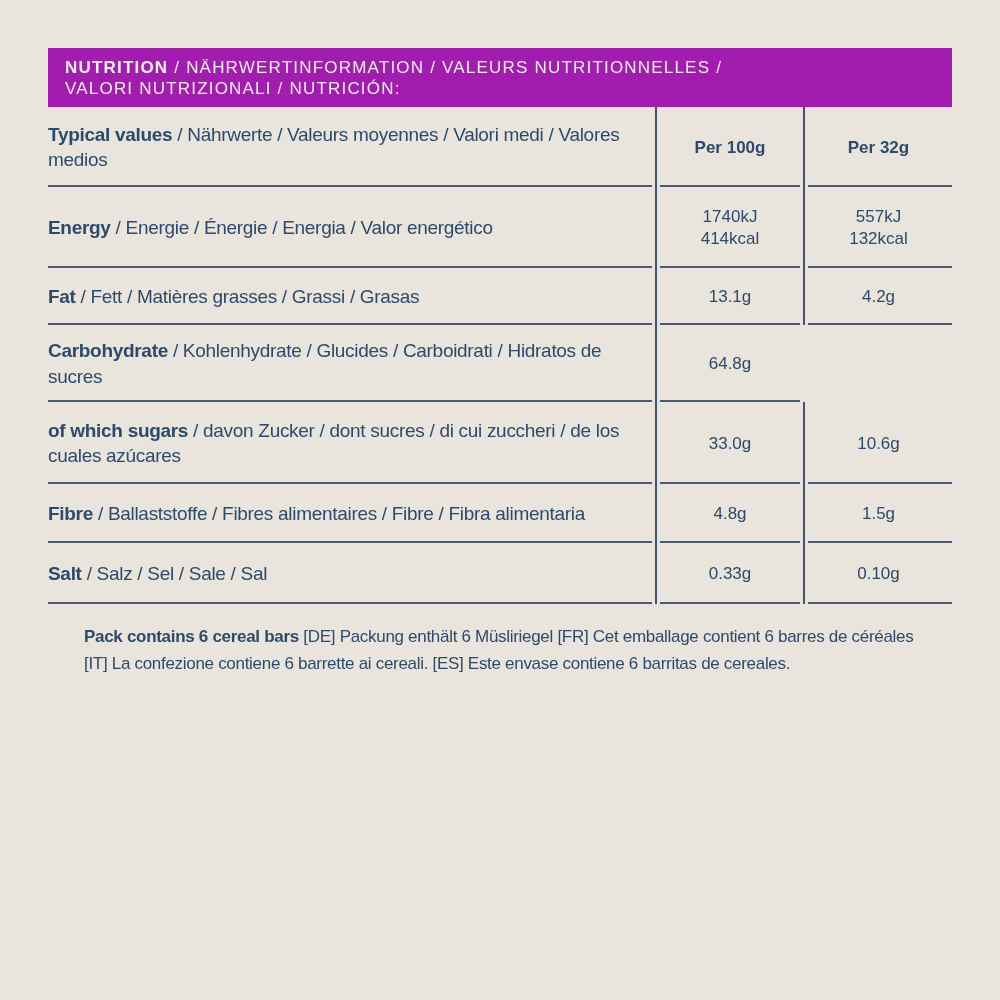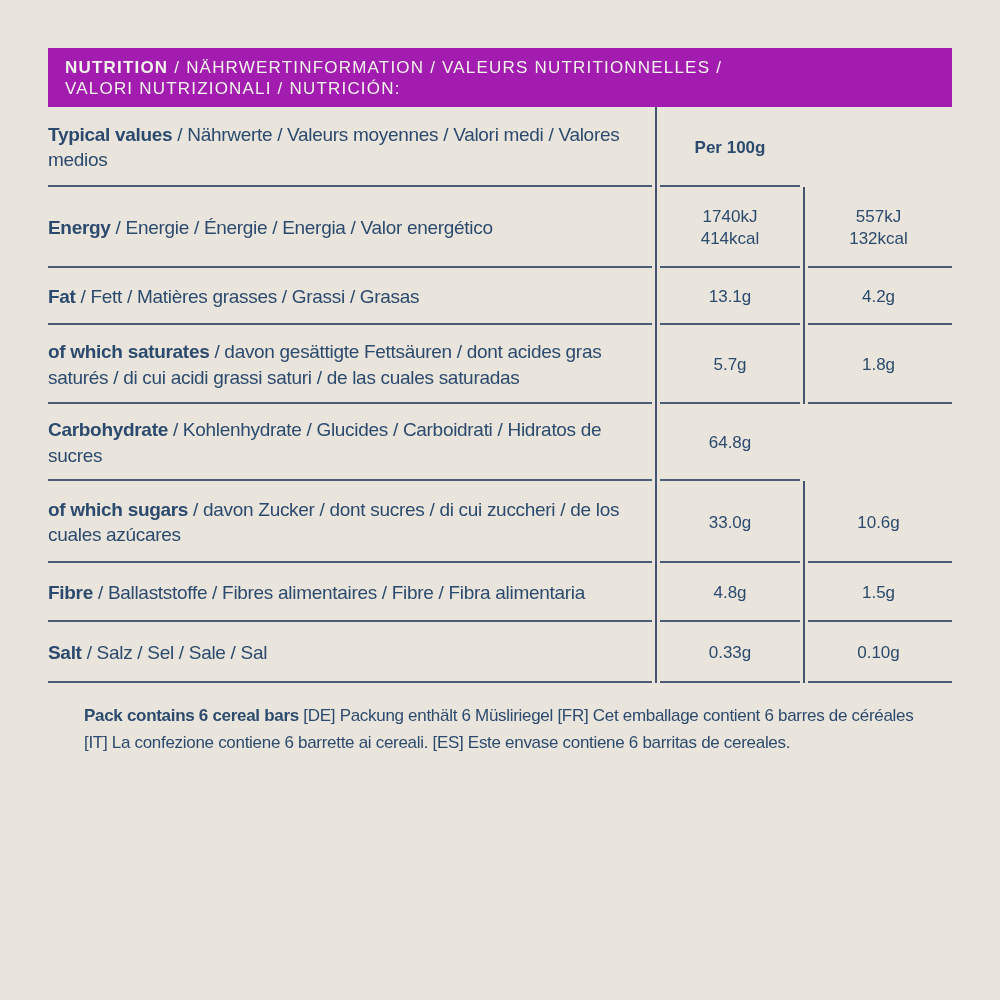--- a/index.html
+++ b/index.html
@@ -92,20 +92,21 @@
     <div>VALORI NUTRIZIONALI / NUTRICIÓN:</div>
   </div>
 
   <div class="tbl">
 
     <div class="row" style="min-height:80px">
       <div class="cell lab">
           <div><span class="b">Typical values</span><span> / Nährwerte / Valeurs moyennes / Valori medi / Valores medios</span></div>
         </div>
       <div class="cell val vline colhead">Per 100g</div>
+      <div class="cell val vline last colhead">Per 32g</div>
     </div>
 
     <div class="row" style="min-height:81px">
       <div class="cell lab">
           <div><span class="b">Energy</span><span> / Energie / Énergie / Energia / Valor energético</span></div>
         </div>
       <div class="cell val vline">
           <div>
             <div>1740kJ</div>
             <div>414kcal</div>
@@ -120,27 +121,20 @@
     </div>
 
     <div class="row" style="min-height:57px">
       <div class="cell lab">
           <div><span class="b">Fat</span><span> / Fett / Matières grasses / Grassi / Grasas</span></div>
         </div>
       <div class="cell val vline">13.1g</div>
       <div class="cell val vline last">4.2g</div>
     </div>
 
-    <div class="row" style="min-height:79px">
-      <div class="cell lab">
-          <div><span class="b">of which saturates</span><span> / davon gesättigte Fettsäuren / dont acides gras saturés / di cui acidi grassi saturi / de las cuales saturadas</span></div>
-        </div>
-      <div class="cell val vline">5.7g</div>
-      <div class="cell val vline last">1.8g</div>
-    </div>
 
     <div class="row" style="min-height:77px">
       <div class="cell lab">
           <div><span class="b">Carbohydrate</span><span> / Kohlenhydrate / Glucides / Carboidrati / Hidratos de sucres</span></div>
         </div>
       <div class="cell val vline">64.8g</div>
     </div>
 
     <div class="row" style="min-height:82px">
       <div class="cell lab">

